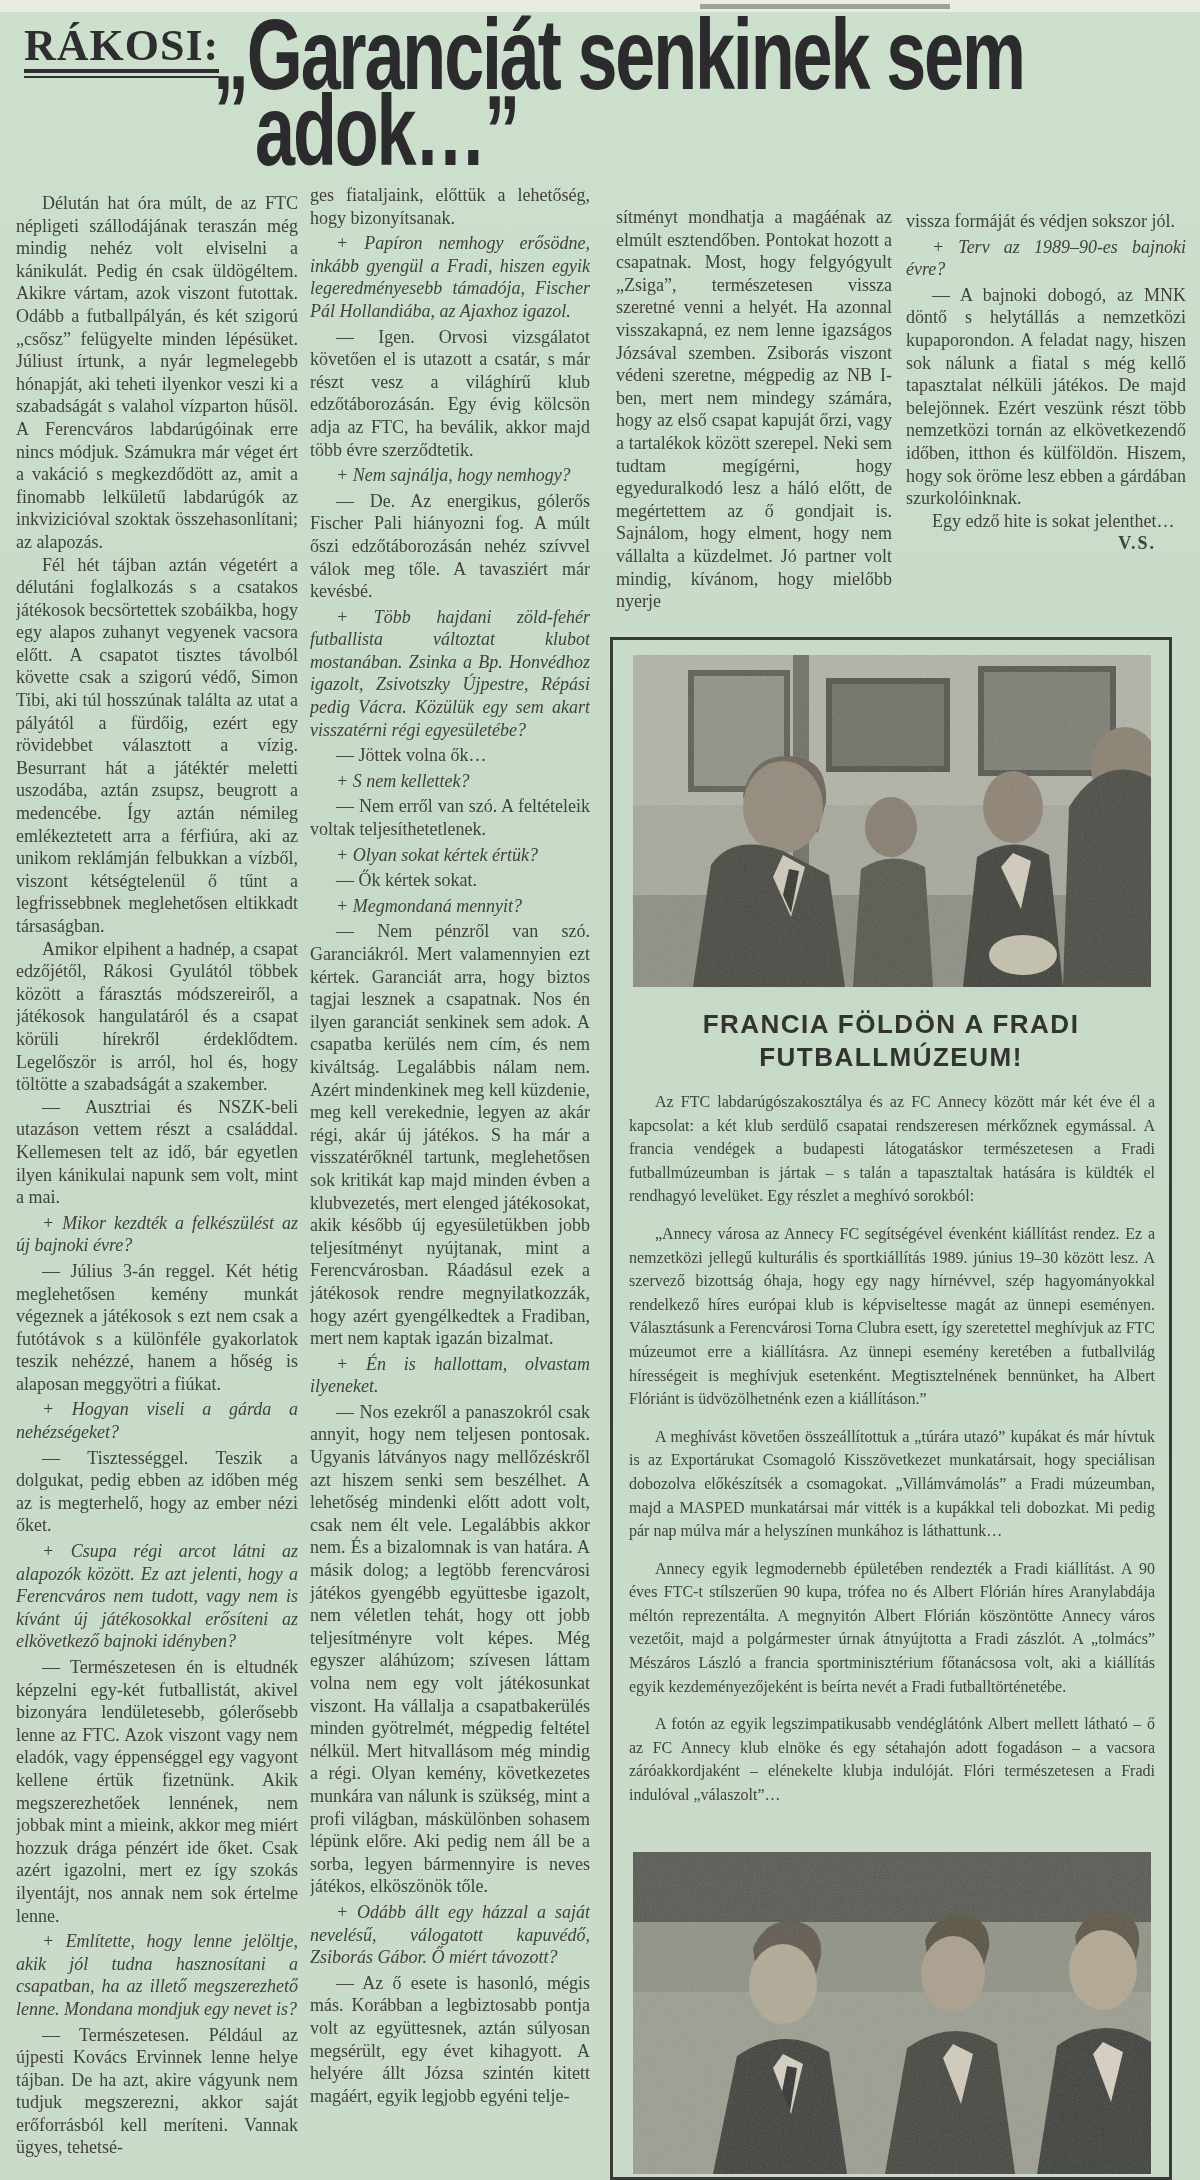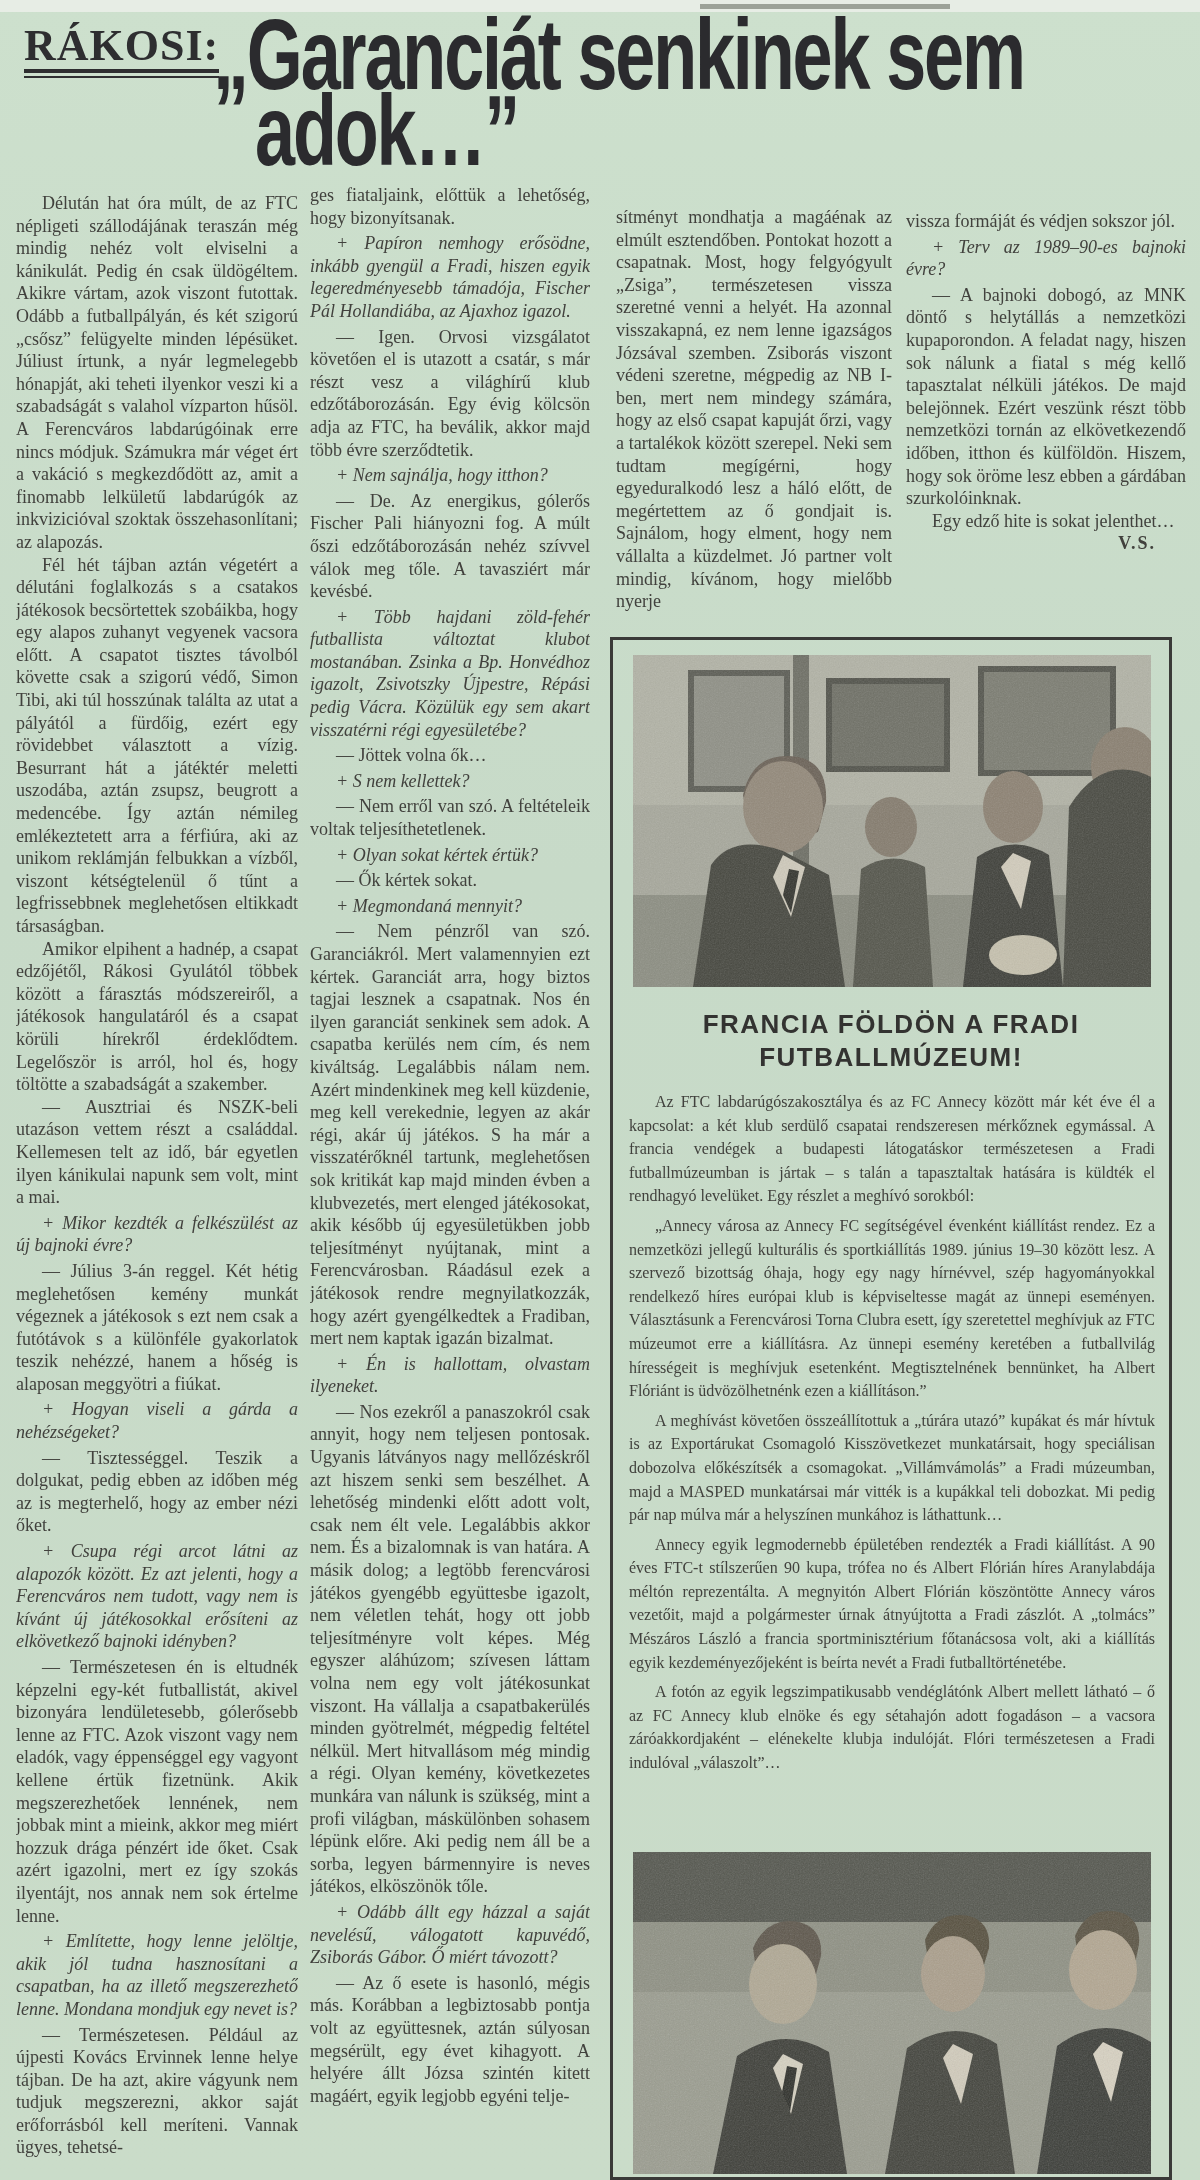--- a/index.html
+++ b/index.html
@@ -48,21 +48,21 @@
   .box-title{
     position:absolute;left:0;right:0;top:368px;text-align:center;
     font-family:"Liberation Sans",sans-serif;font-weight:bold;font-size:26px;line-height:33px;
     letter-spacing:1.5px;color:#333331;
   }
   .box-text{
     position:absolute;left:16px;right:14px;top:450px;height:754px;overflow:hidden;
     font-size:16px;line-height:23.6px;text-align:justify;color:#41413d;
   }
   .box-text p{margin:0;text-indent:26px;}
-  .box-text p + p{margin-top:6px;font-family:Liberation Serif, serif;}
+  .box-text p + p{margin-top:14px;font-family:Liberation Serif, serif;}
 </style>
 </head>
 <body>
 
 <div class="page">
 
   <div class="scan-band"></div>
   <div class="scan-streak"></div>
 
   <div class="kicker">RÁKOSI:</div>
@@ -81,21 +81,21 @@
     <p class="q">+ Csupa régi arcot látni az alapozók között. Ez azt jelenti, hogy a Ferencváros nem tudott, vagy nem is kívánt új játékosokkal erősíteni az elkövetkező bajnoki idényben?</p>
     <p>— Természetesen én is eltudnék képzelni egy-két futballistát, akivel bizonyára lendületesebb, gólerősebb lenne az FTC. Azok viszont vagy nem eladók, vagy éppenséggel egy vagyont kellene értük fizetnünk. Akik megszerezhetőek lennének, nem jobbak mint a mieink, akkor meg miért hozzuk drága pénzért ide őket. Csak azért igazolni, mert ez így szokás ilyentájt, nos annak nem sok értelme lenne.</p>
     <p class="q">+ Említette, hogy lenne jelöltje, akik jól tudna hasznosítani a csapatban, ha az illető megszerezhető lenne. Mondana mondjuk egy nevet is?</p>
     <p>— Természetesen. Például az újpesti Kovács Ervinnek lenne helye tájban. De ha azt, akire vágyunk nem tudjuk megszerezni, akkor saját erőforrásból kell meríteni. Vannak ügyes, tehetsé-</p>
   </div>
 
   <div class="col col2">
     <p class="noind">ges fiataljaink, előttük a lehetőség, hogy bizonyítsanak.</p>
     <p class="q">+ Papíron nemhogy erősödne, inkább gyengül a Fradi, hiszen egyik legeredményesebb támadója, Fischer Pál Hollandiába, az Ajaxhoz igazol.</p>
     <p>— Igen. Orvosi vizsgálatot követően el is utazott a csatár, s már részt vesz a világhírű klub edzőtáborozásán. Egy évig kölcsön adja az FTC, ha beválik, akkor majd több évre szerződtetik.</p>
-    <p class="q">+ Nem sajnálja, hogy itthon?</p>
+    <p class="q">+ Nem sajnálja, hogy nemhogy?</p>
     <p>— De. Az energikus, gólerős Fischer Pali hiányozni fog. A múlt őszi edzőtáborozásán nehéz szívvel válok meg tőle. A tavasziért már kevésbé.</p>
     <p class="q">+ Több hajdani zöld-fehér futballista változtat klubot mostanában. Zsinka a Bp. Honvédhoz igazolt, Zsivotszky Újpestre, Répási pedig Vácra. Közülük egy sem akart visszatérni régi egyesületébe?</p>
     <p>— Jöttek volna ők…</p>
     <p class="q">+ S nem kellettek?</p>
     <p>— Nem erről van szó. A feltételeik voltak teljesíthetetlenek.</p>
     <p class="q">+ Olyan sokat kértek értük?</p>
     <p>— Ők kértek sokat.</p>
     <p class="q">+ Megmondaná mennyit?</p>
     <p>— Nem pénzről van szó. Garanciákról. Mert valamennyien ezt kértek. Garanciát arra, hogy biztos tagjai lesznek a csapatnak. Nos én ilyen garanciát senkinek sem adok. A csapatba kerülés nem cím, és nem kiváltság. Legalábbis nálam nem. Azért mindenkinek meg kell küzdenie, meg kell verekednie, legyen az akár régi, akár új játékos. S ha már a visszatérőknél tartunk, meglehetősen sok kritikát kap majd minden évben a klubvezetés, mert elenged játékosokat, akik később új egyesületükben jobb teljesítményt nyújtanak, mint a Ferencvárosban. Ráadásul ezek a játékosok rendre megnyilatkozzák, hogy azért gyengélkedtek a Fradiban, mert nem kaptak igazán bizalmat.</p>
     <p class="q">+ Én is hallottam, olvastam ilyeneket.</p>

